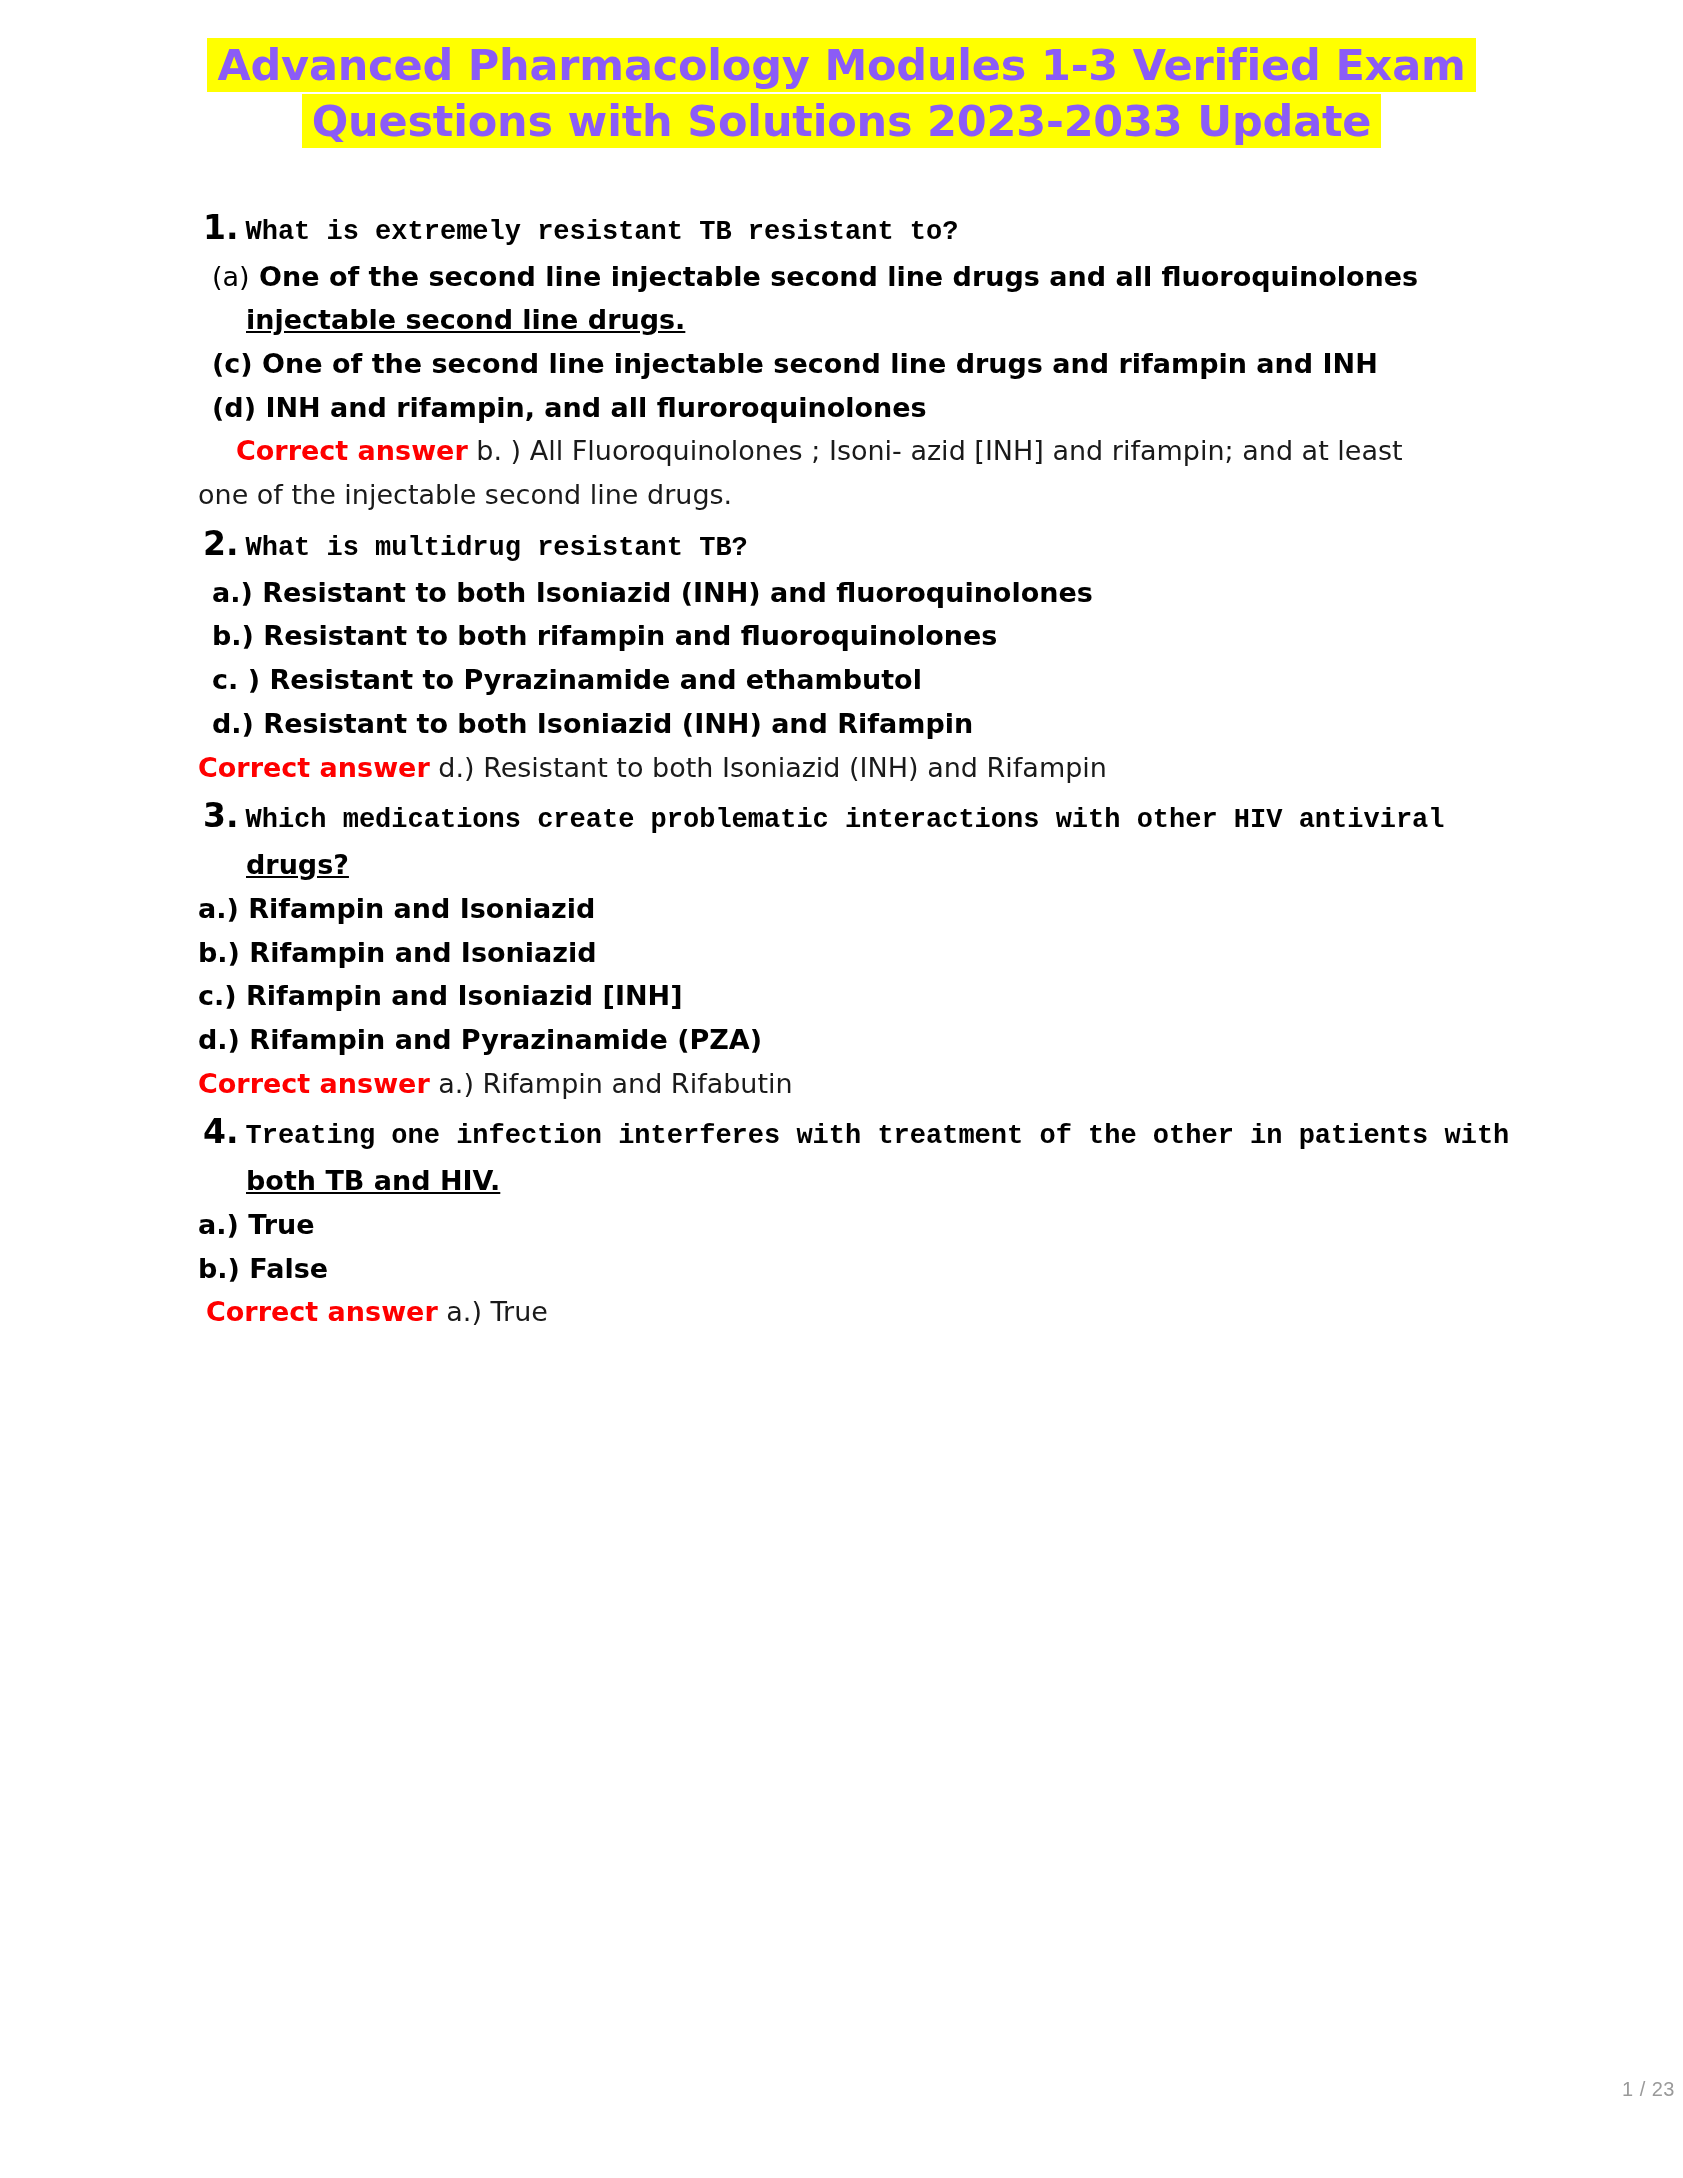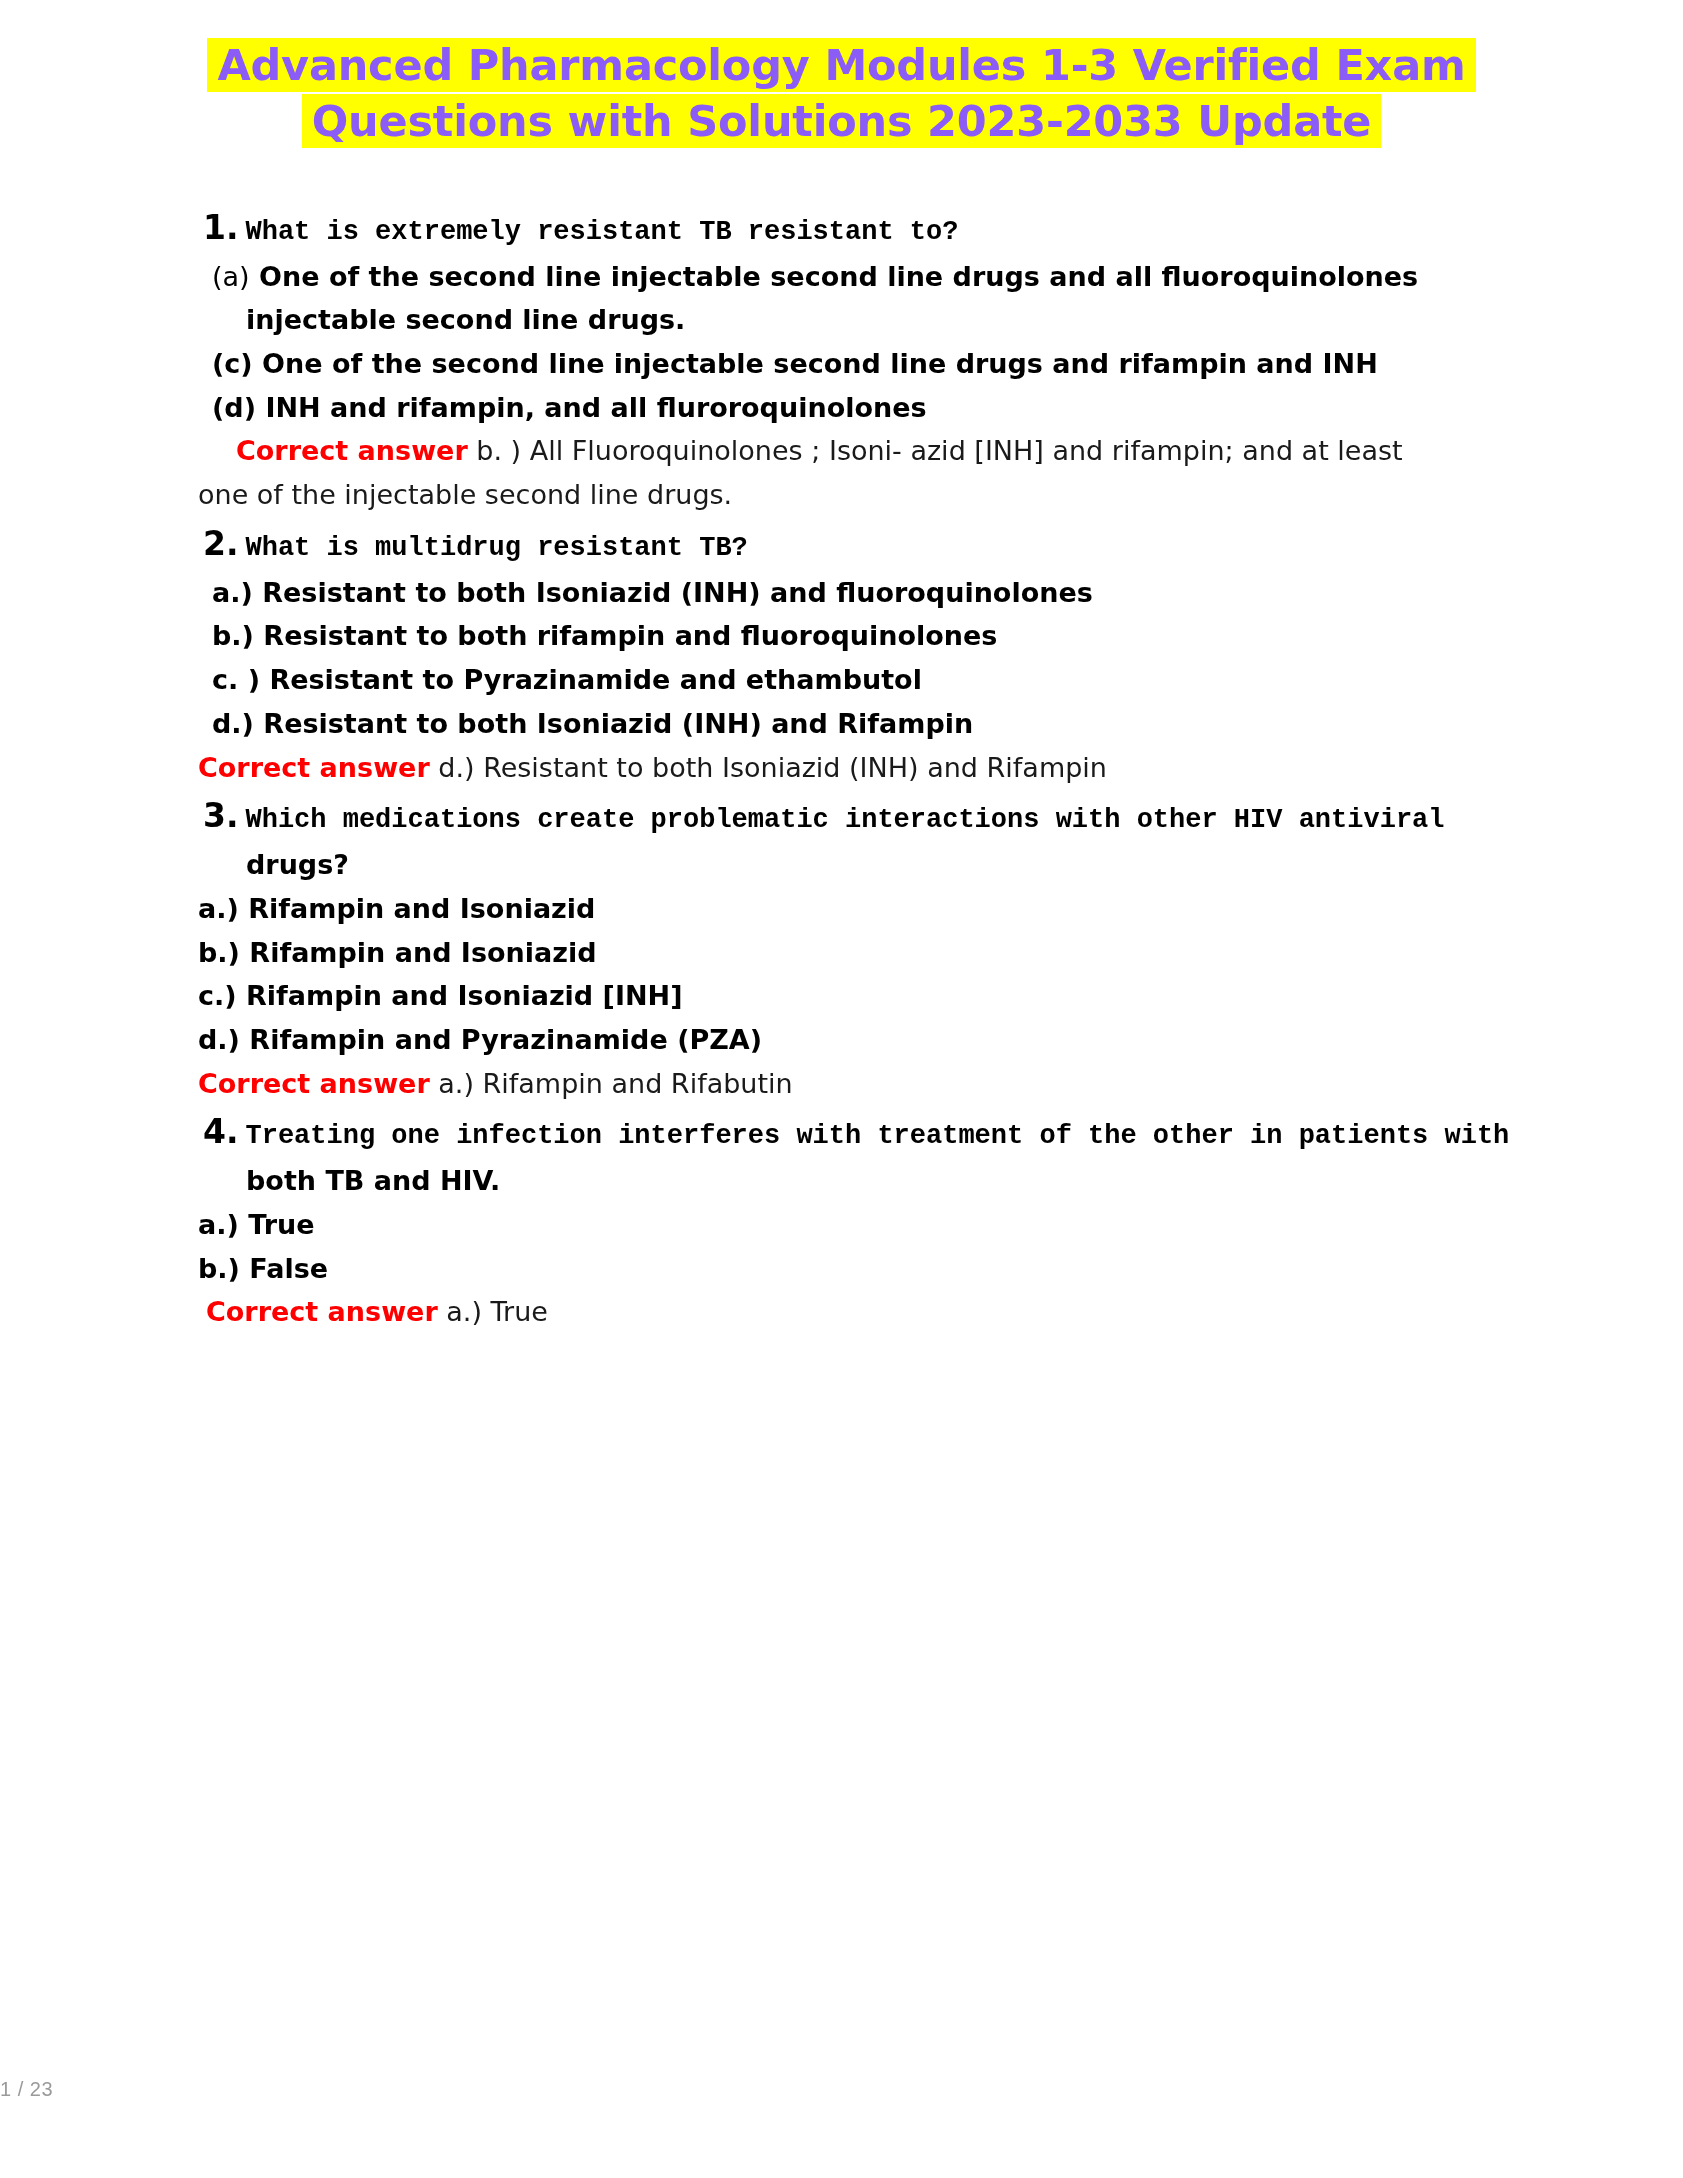--- a/index.html
+++ b/index.html
@@ -78,20 +78,21 @@
   .opt {
     font-weight: bold;
     margin-left: 14px;
   }
   .opt.flush { margin-left: 0px; }
   .opt .lbl-plain { font-weight: normal; }
 
   .cont {
     font-weight: bold;
     margin-left: 48px;
+    text-decoration: underline;
   }
 
   .answer {
     font-weight: normal;
   }
   .answer.ind   { margin-left: 38px; }
   .answer.ind-s { margin-left: 8px; }
   .answer.flush { margin-left: 0; }
   .answer .ca {
     color: #ff0000;
@@ -102,23 +103,23 @@
   .answer-wrap {
     font-weight: normal;
     margin-left: 0;
     color: #1a1a1a;
   }
 
   
   .footer {
     position: absolute;
     left: 0;
-    right: 0;
+    right: 8px;
     bottom: 77px;
-    text-align: left;
+    text-align: right;
     font-family: "Liberation Sans", sans-serif;
     font-size: 20px;
     color: #9a9a9a;
     letter-spacing: 0.5px;
   }
 </style>
 </head>
 <body>
 
 <div class="page">

